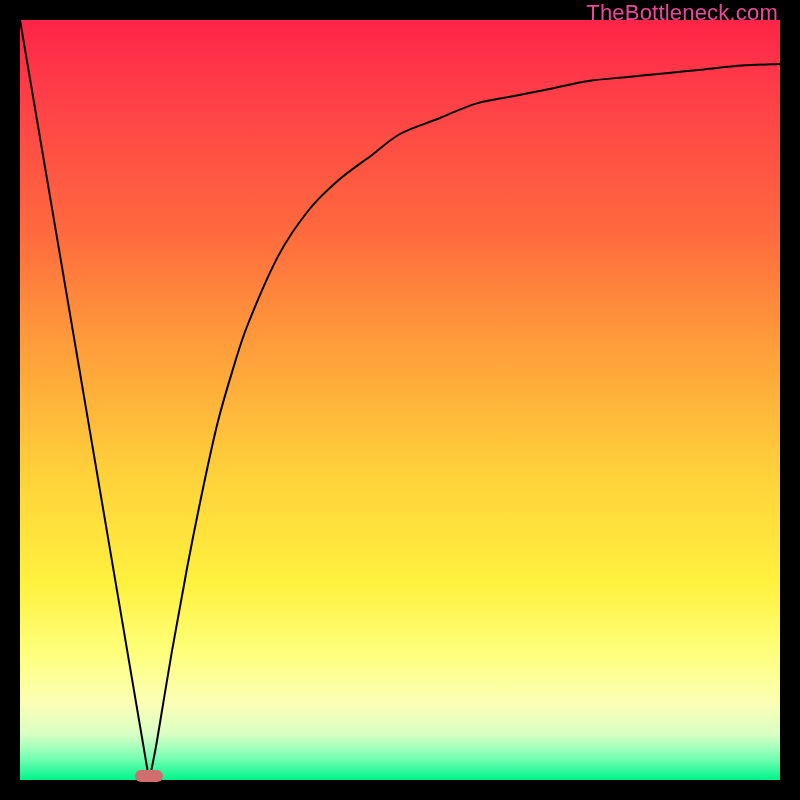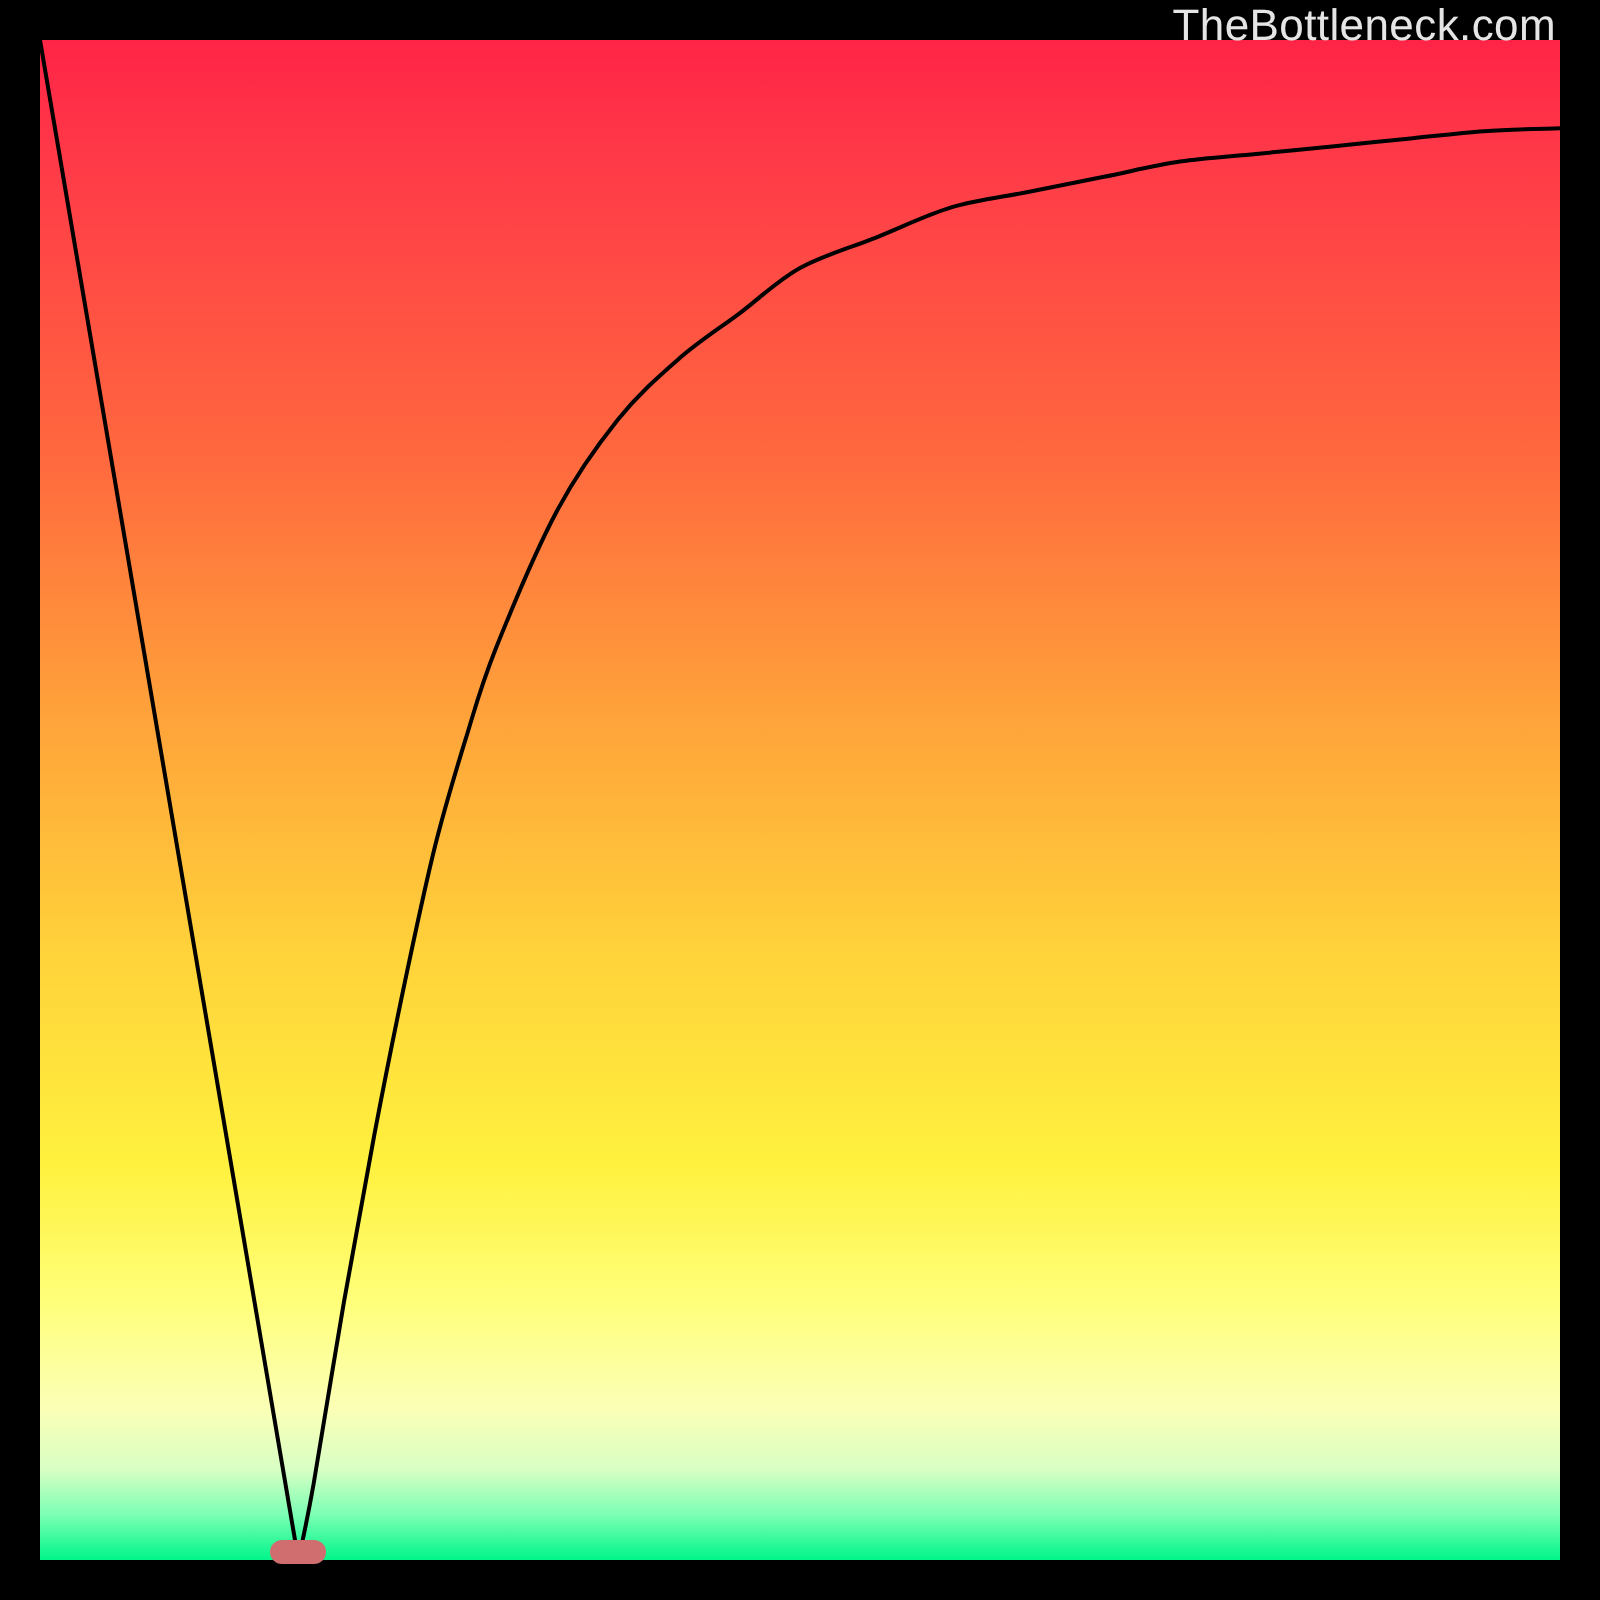--- a/index.html
+++ b/index.html
@@ -38,21 +38,21 @@
       #fbffb6 90%,
       #d9ffc4 94%,
       #7cffb4 97%,
       #00f58a 100%
     );
   }
   .watermark {
     position: absolute;
     top: 0px;
     right: 22px;
-    color: #e5e5e5;
+    color: #ec4899;
     font-size: 22px;
     letter-spacing: 0.2px;
     font-weight: 500;
     user-select: none;
   }
   svg.curve {
     position: absolute;
     left: 0;
     top: 0;
     width: 760px;

